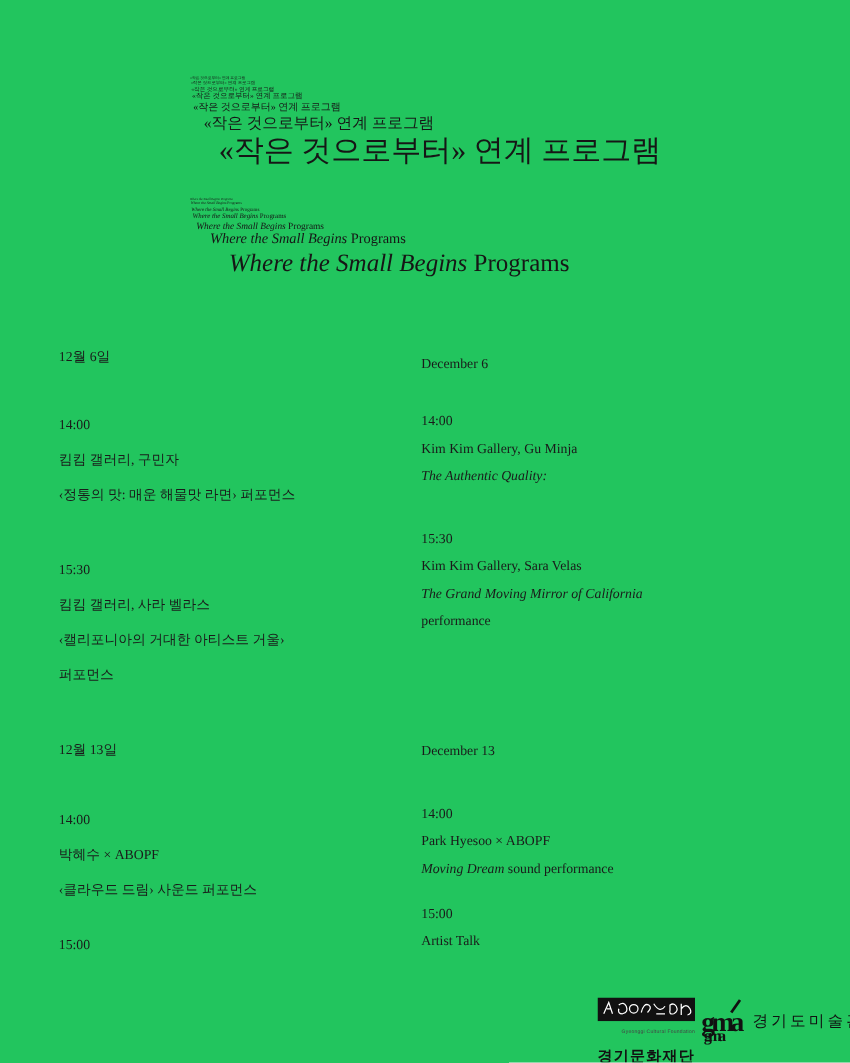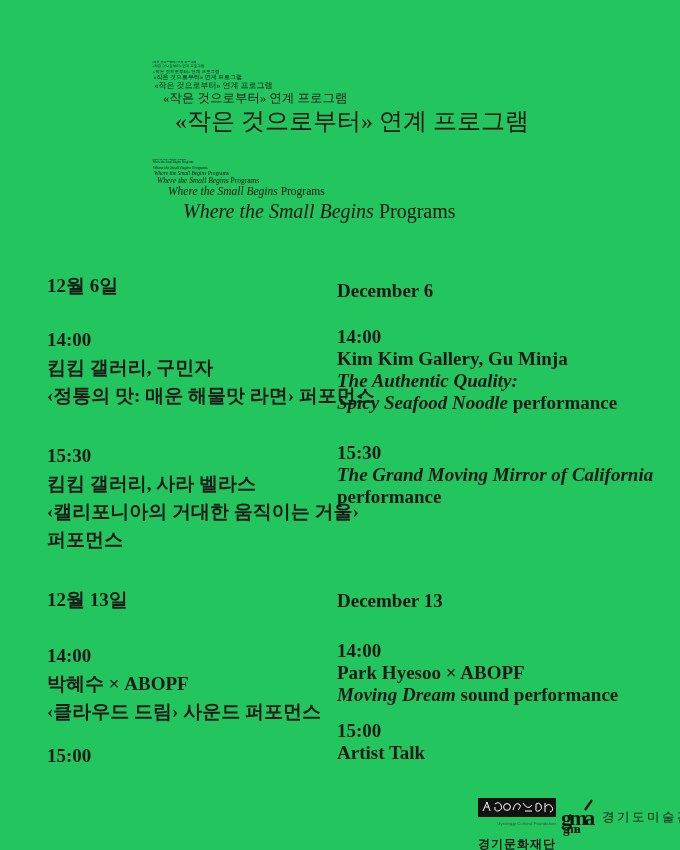--- a/index.html
+++ b/index.html
@@ -23,21 +23,21 @@
   .title-en .e1 { font-size:2.5px; line-height:3px;    margin-left:0; }
   .title-en .e2 { font-size:3px;   line-height:3.5px;  margin-left:.5px; }
   .title-en .e3 { font-size:4px;   line-height:5px;    margin-left:1px; }
   .title-en .e4 { font-size:5.5px; line-height:6.5px;  margin-left:2px; }
   .title-en .e5 { font-size:7.5px; line-height:9px;    margin-left:5px; }
   .title-en .e6 { font-size:11.5px;line-height:13.5px; margin-left:16px; }
   .title-en .e7 { font-size:20px;  line-height:25px;   margin-left:31px; }
   .it { font-style:italic; }
 
   
-  .sec { position:absolute; font-size:19px;font-weight:bold; }
+  .sec { position:absolute; font-size:11px; }
   .sec .line, .sec .time, .sec .date { white-space:nowrap; }
   .ko-sec { line-height:28px; }
   .en-sec { line-height:22px; }
   #ko-dec6  { left:47px;  top:272px; }
   #en-dec6  { left:337px; top:280px; }
   #ko-dec13 { left:47px;  top:586px; }
   #en-dec13 { left:337px; top:590px; }
   #ko-dec6  .event { margin-top:26px; }
   #ko-dec6  .event + .event { margin-top:32px; }
   #en-dec6  .event { margin-top:24px; }
@@ -97,35 +97,35 @@
   <div class="sec ko-sec" id="ko-dec6">
     <div class="date">12월 6일</div>
     <div class="event">
       <div class="time">14:00</div>
       <div class="line">킴킴 갤러리, 구민자</div>
       <div class="line">‹정통의 맛: 매운 해물맛 라면› 퍼포먼스</div>
     </div>
     <div class="event">
       <div class="time">15:30</div>
       <div class="line">킴킴 갤러리, 사라 벨라스</div>
-      <div class="line">‹캘리포니아의 거대한 움직이는 거울›</div>
+      <div class="line">‹캘리포니아의 거대한 아티스트 거울›</div>
       <div class="line">퍼포먼스</div>
     </div>
   </div>
 
   <div class="sec en-sec" id="en-dec6">
     <div class="date">December 6</div>
     <div class="event">
       <div class="time">14:00</div>
       <div class="line"><span class="it"></span><span>Kim Kim Gallery, Gu Minja</span></div>
       <div class="line"><span class="it">The Authentic Quality:</span><span></span></div>
-      <div class="line"><span class="it">Spicy Seafood Noodle</span><span> performance</span></div>
     </div>
     <div class="event">
       <div class="time">15:30</div>
+      <div class="line"><span class="it"></span><span>Kim Kim Gallery, Sara Velas</span></div>
       <div class="line"><span class="it">The Grand Moving Mirror of California</span><span></span></div>
       <div class="line"><span class="it"></span><span>performance</span></div>
     </div>
   </div>
 
   <div class="sec ko-sec" id="ko-dec13">
     <div class="date">12월 13일</div>
     <div class="event">
       <div class="time">14:00</div>
       <div class="line">박혜수 × ABOPF</div>

